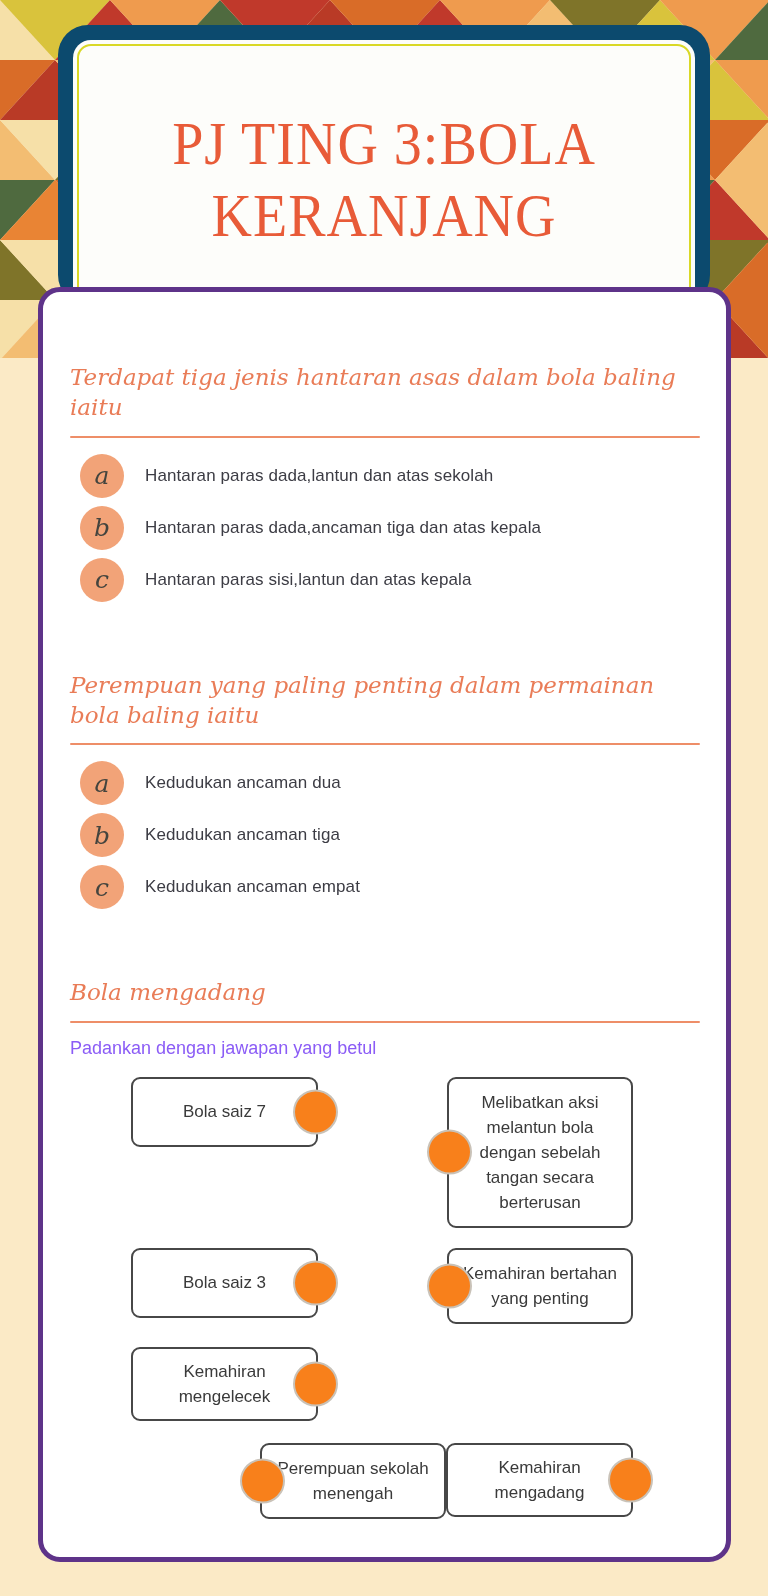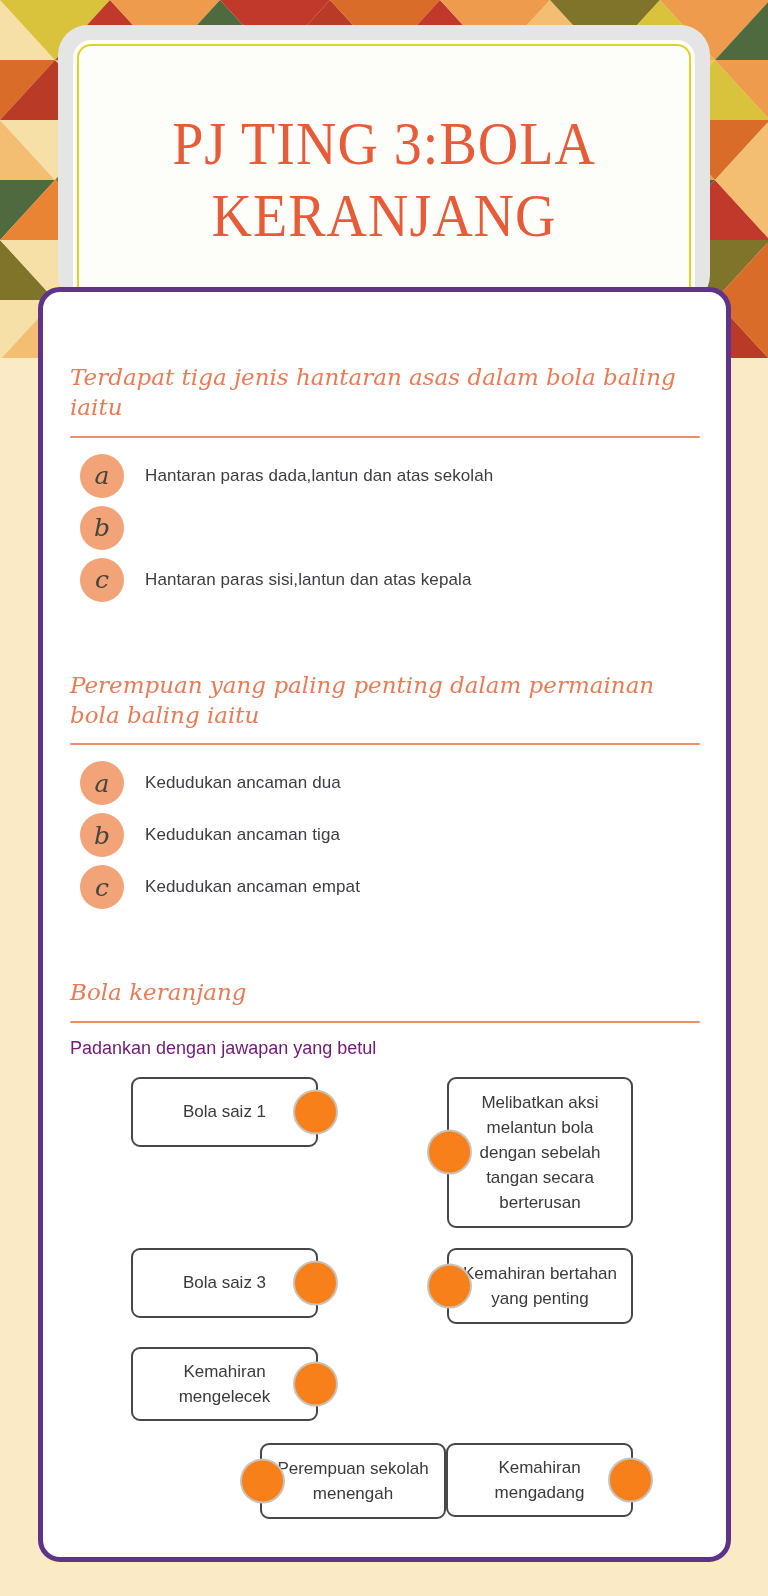--- a/index.html
+++ b/index.html
@@ -18,21 +18,21 @@
     position: absolute; top: 0; left: 0;
     width: 768px; height: 358px;
     overflow: hidden; z-index: 0;
   }
   .banner svg { display: block; }
 
   
   .title-card {
     position: absolute; top: 25px; left: 58px;
     width: 652px; height: 280px;
-    background: #e5e5e5;
+    background: #0c4a6e;
     border-radius: 30px;
     padding: 15px;
     z-index: 1;
   }
   .title-card-gap {
     width: 100%; height: 130%;
     background: #fdfdfa;
     border-radius: 18px;
     padding: 4px;
   }
@@ -100,21 +100,21 @@
   .option-label {
     margin-left: 21px;
     font-size: 17px;
     color: #3c3c44;
     letter-spacing: 0.1px;
   }
   .section-q2, .section-match { margin-top: 68px; }
   .instruction {
     margin-top: 15px;
     font-size: 18px;
-    color: #701a75;
+    color: #8b5cf6;
   }
 
   
   .match-grid { margin-top: 18px; margin-left: 61px; }
   .match-row { display: flex; align-items: flex-start; }
   .match-row-1 { margin-bottom: 20px; }
   .match-row-2 { margin-bottom: 23px; }
   .match-row-3 { margin-bottom: 22px; }
   .match-box {
     position: relative;
@@ -298,20 +298,21 @@
         <div class="option">
           <span class="bullet">
               <span>a</span>
             </span>
           <span class="option-label">Hantaran paras dada,lantun dan atas sekolah</span>
         </div>
         <div class="option">
           <span class="bullet">
               <span>b</span>
             </span>
+          <span class="option-label">Hantaran paras dada,ancaman tiga dan atas kepala</span>
         </div>
         <div class="option">
           <span class="bullet">
               <span>c</span>
             </span>
           <span class="option-label">Hantaran paras sisi,lantun dan atas kepala</span>
         </div>
       </div>
     </section>
 
@@ -334,29 +335,29 @@
         <div class="option">
           <span class="bullet">
               <span>c</span>
             </span>
           <span class="option-label">Kedudukan ancaman empat</span>
         </div>
       </div>
     </section>
 
     <section class="section-match">
-      <h2 class="q-heading">Bola keranjang</h2>
+      <h2 class="q-heading">Bola mengadang</h2>
       <div class="rule"></div>
       <p class="instruction">Padankan dengan jawapan yang betul</p>
 
       <div class="match-grid">
 
         <div class="match-row match-row-1">
           <div class="match-box match-left">
-            <span>Bola saiz 1</span>
+            <span>Bola saiz 7</span>
             <span class="dot dot-right"></span>
           </div>
           <div class="match-box match-right">
             <span>Melibatkan aksi melantun bola dengan sebelah tangan secara berterusan</span>
             <span class="dot dot-left"></span>
           </div>
         </div>
 
         <div class="match-row match-row-2">
           <div class="match-box match-left">

